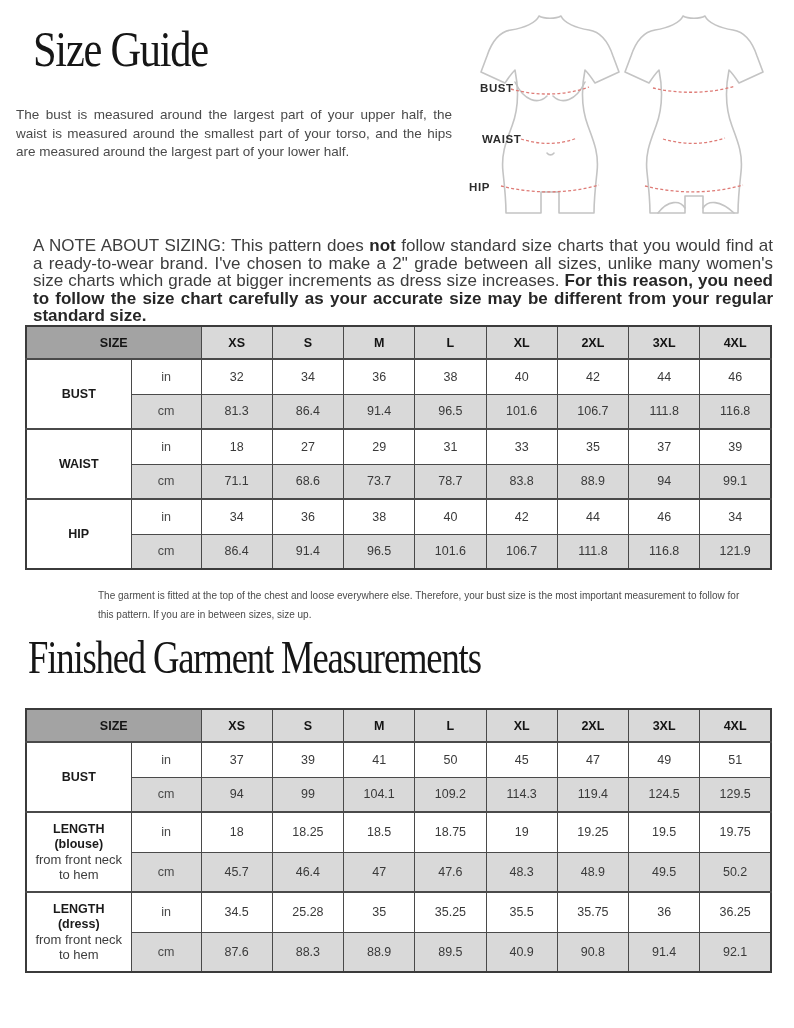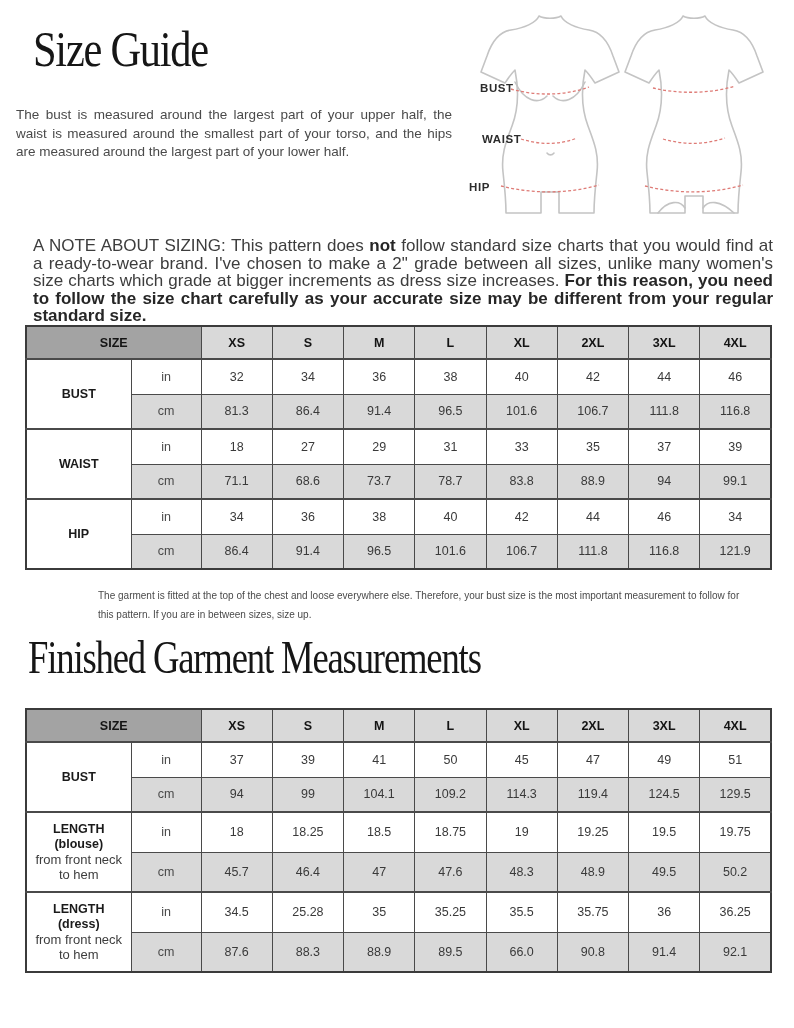--- a/index.html
+++ b/index.html
@@ -297,21 +297,21 @@
           <td>35.75</td>
           <td>36</td>
           <td>36.25</td>
         </tr>
         <tr class="tall">
           <td class="unit shade">cm</td>
           <td class="shade">87.6</td>
           <td class="shade">88.3</td>
           <td class="shade">88.9</td>
           <td class="shade">89.5</td>
-          <td class="shade">66.0</td>
+          <td class="shade">40.9</td>
           <td class="shade">90.8</td>
           <td class="shade">91.4</td>
           <td class="shade">92.1</td>
         </tr>
       </tbody>
     </table>
 
 </div>
 
 </body></html>

